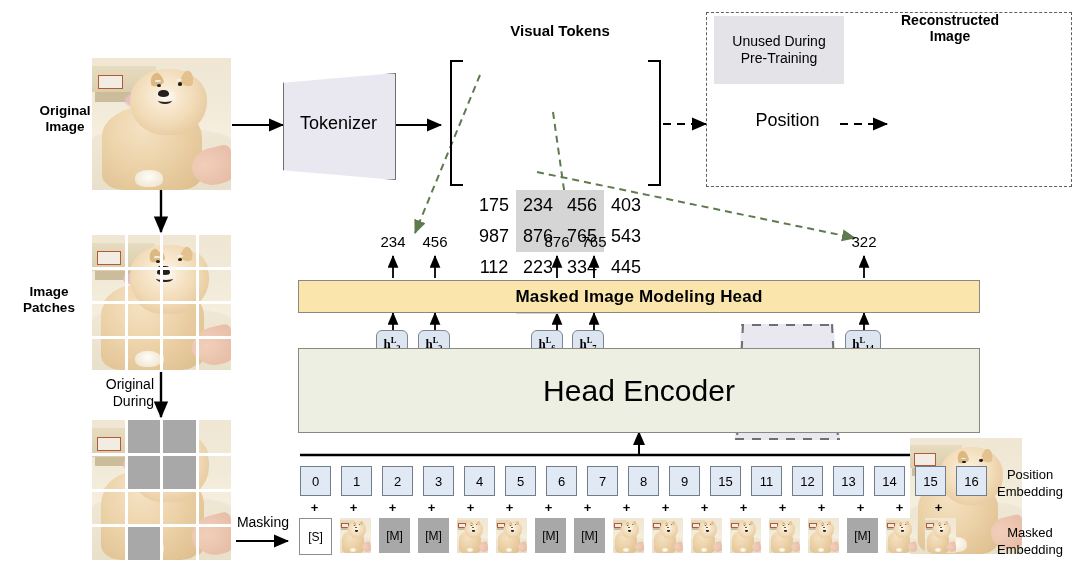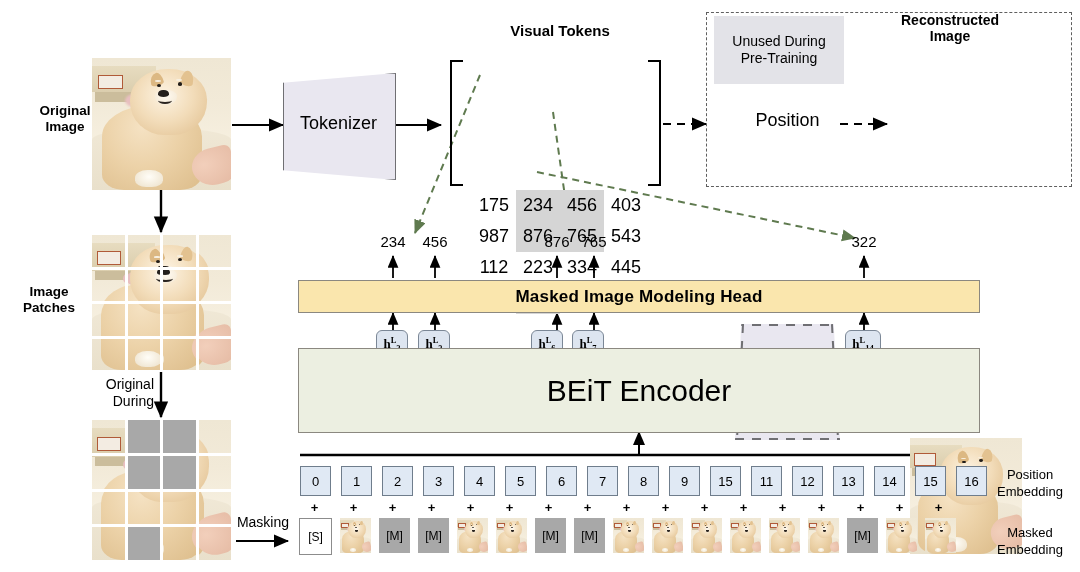--- a/index.html
+++ b/index.html
@@ -558,21 +558,21 @@
     </div>
     <div class="abs htok" style="left: 572px; top: 330px; width: 30px; height: 26px;">
       <span>h<sup>L</sup><sub>7</sub></span>
     </div>
     <div class="abs htok" style="left: 845px; top: 330px; width: 34px; height: 26px;">
       <span>h<sup>L</sup><sub>14</sub></span>
     </div>
   </div>
 
 <div class="abs encoder" style="left:298px;top:348px;width:680px;height:83px;">
-  <span>BEiT Encoder</span>
+  <span>Head Encoder</span>
 </div>
 
 <div id="pos-row" class="abs" style="left:300px;top:466px;display:flex;gap:10px;">
     <div class="posbox">0</div>
     <div class="posbox">1</div>
     <div class="posbox">2</div>
     <div class="posbox">3</div>
     <div class="posbox">4</div>
     <div class="posbox">5</div>
     <div class="posbox">6</div>

